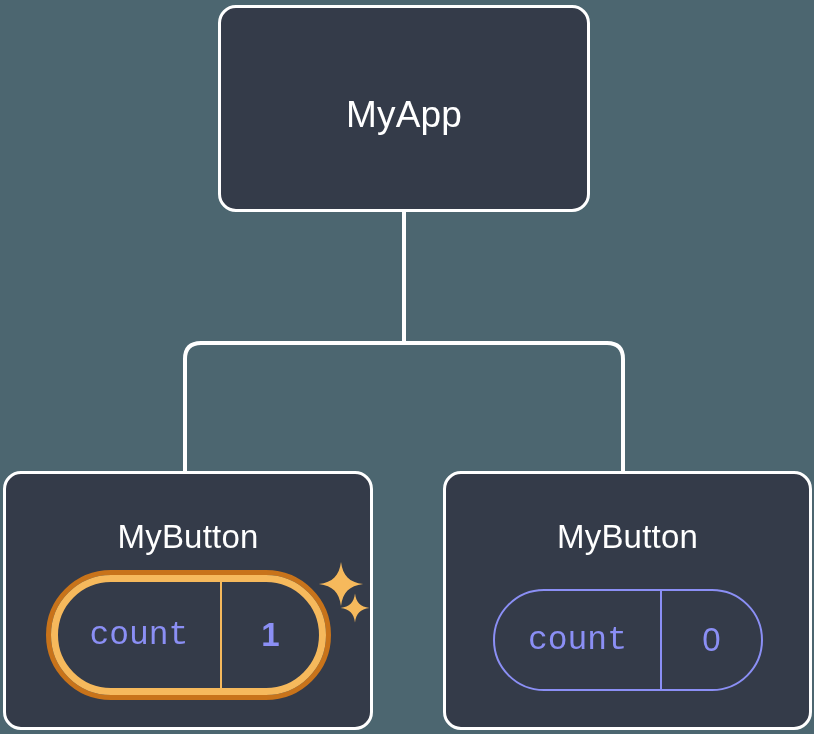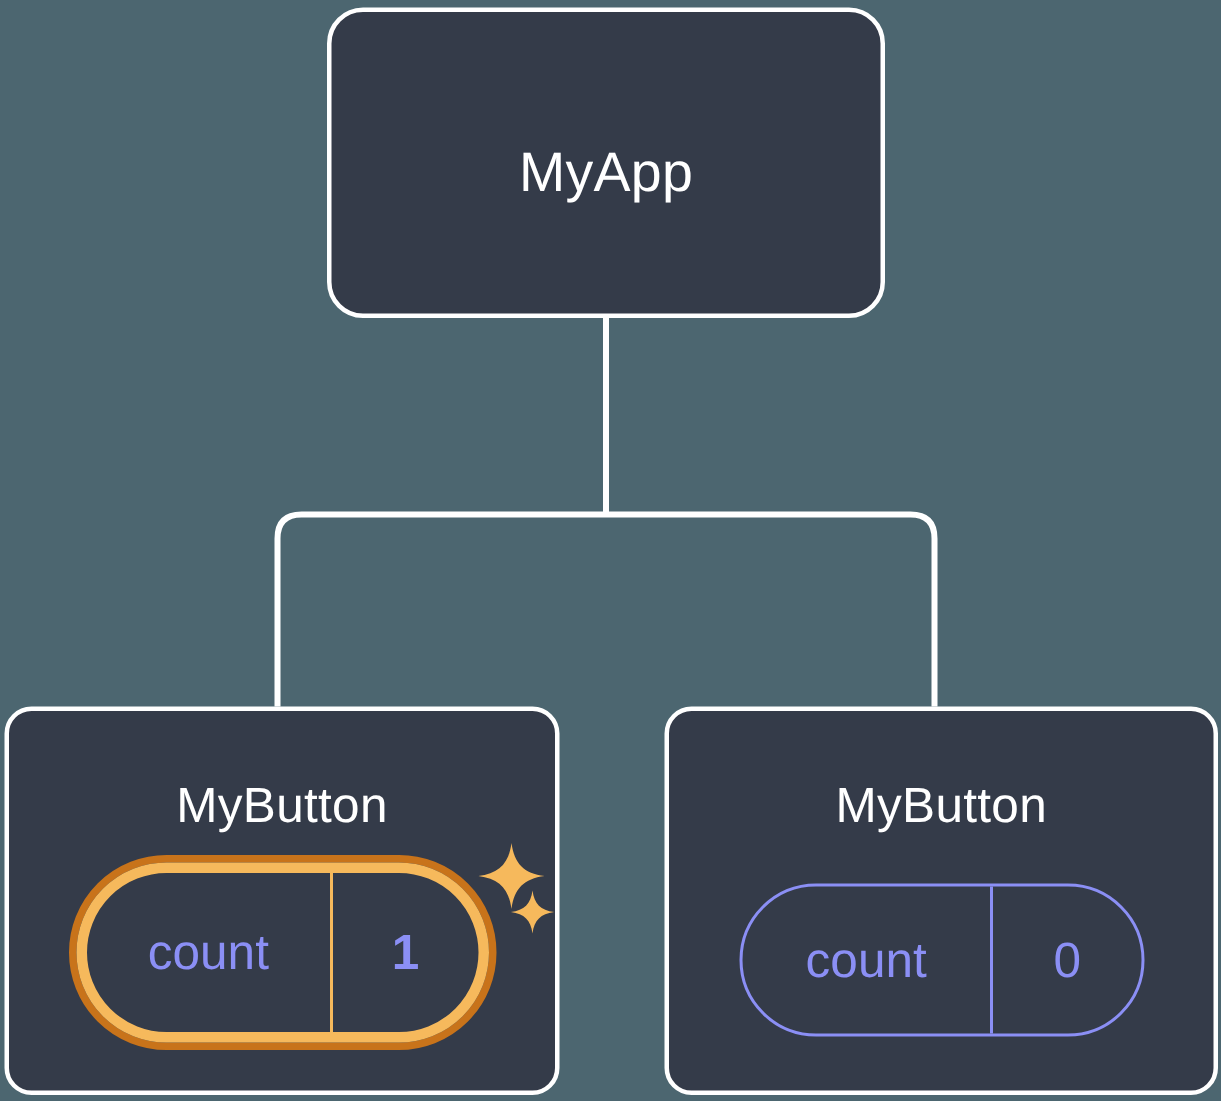--- a/index.html
+++ b/index.html
@@ -32,21 +32,20 @@
     background: #343b49;
     border: 3px solid #ffffff;
     border-radius: 18px;
     box-sizing: border-box;
   }
   #node-root {
     left: 218px;
     top: 5px;
     width: 372px;
     height: 207px;
-    border-radius: 24px;
   }
   #node-child-left {
     left: 3px;
     top: 471px;
     width: 370px;
     height: 259px;
   }
   #node-child-right {
     left: 443px;
     top: 471px;
@@ -133,21 +132,21 @@
     width: 2px;
   }
 
   .pill-key, .pill-value {
     display: flex;
     align-items: center;
     justify-content: center;
     white-space: nowrap;
     box-sizing: border-box;
   }
-  .pill-key { flex: 0 0 62%; }
+  .pill-key { flex: 0 0 62%; font-family: Liberation Mono, monospace; }
   .pill-value { flex: 1 1 auto; }
   .pill-divider { flex: 0 0 auto; align-self: stretch; }
 
   
   .sparkle {
     position: absolute;
   }
   #sparkle-large { left: 318px; top: 561px; width: 46px; height: 46px; }
   #sparkle-small { left: 340px; top: 593px; width: 30px; height: 30px; }
 </style>

